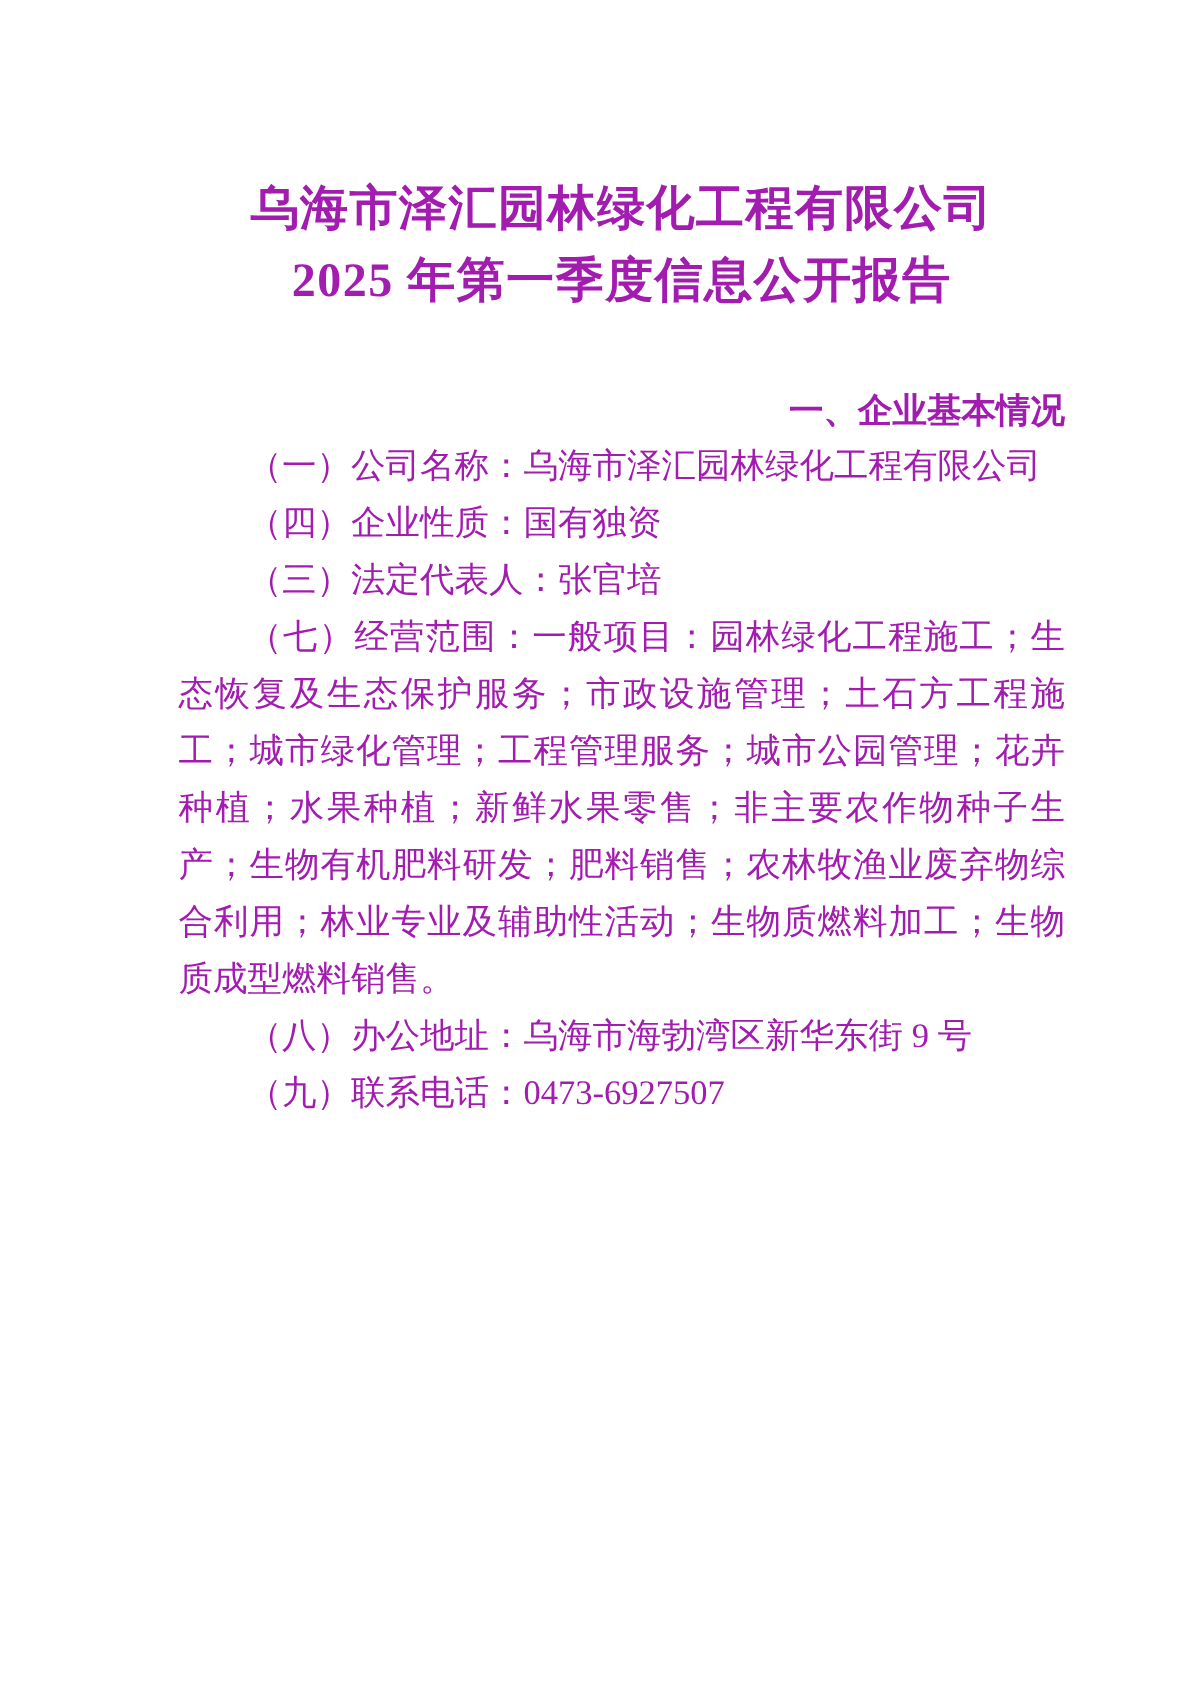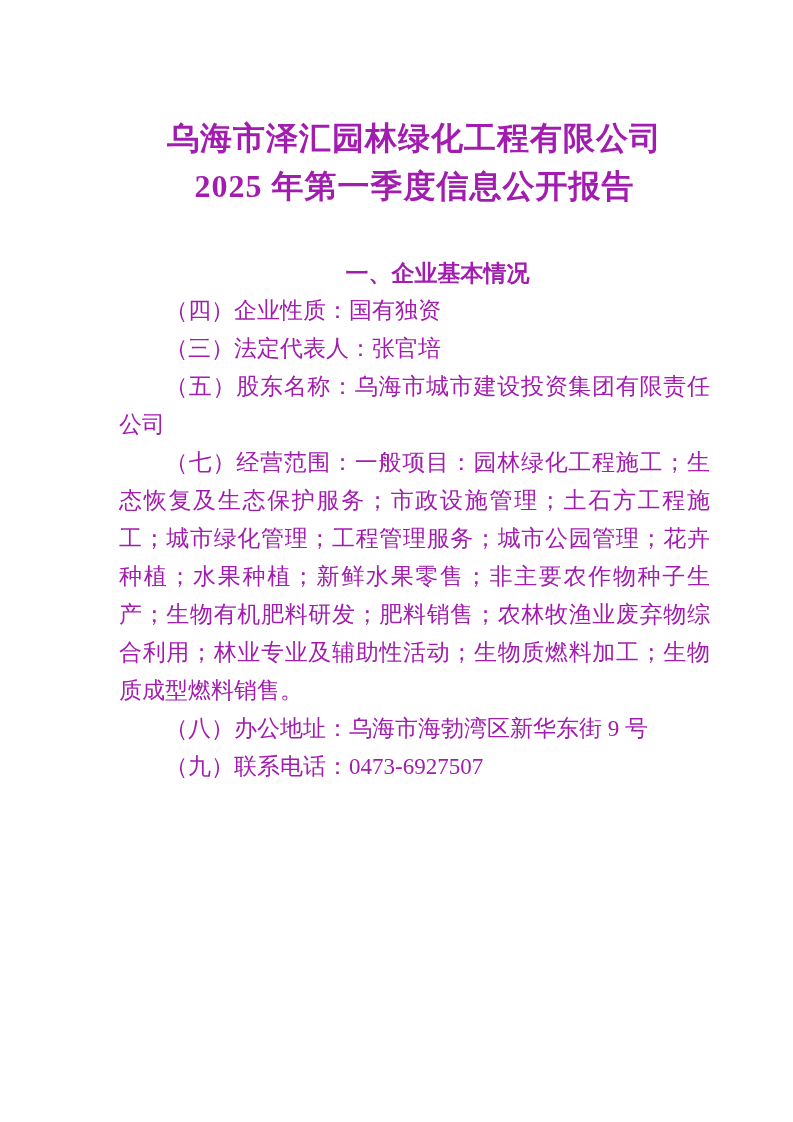--- a/index.html
+++ b/index.html
@@ -35,39 +35,39 @@
     font-size: 23px;
     line-height: 38px;
     text-align: justify;
   }
   .section-heading {
     margin: 0;
     font-size: 23px;
     line-height: 38px;
     font-weight: 700;
     text-indent: 2em;
-    text-align: center;
+    text-align: right;
     font-family: "Liberation Sans", "DejaVu Sans", sans-serif;
   }
   .para {
     margin: 0;
     text-indent: 2em;
   }
 </style>
 </head>
 <body>
 
 <div class="page">
   <h1 class="doc-title">
     <span class="title-line">乌海市泽汇园林绿化工程有限公司</span>
     <span class="title-line">2025 年第一季度信息公开报告</span>
   </h1>
 
   <div class="doc-body">
     <h2 class="section-heading">一、企业基本情况</h2>
+    <p class="para">（一）公司名称：乌海市泽汇园林绿化工程有限公司</p>
     <p class="para">（四）企业性质：国有独资</p>
     <p class="para">（三）法定代表人：张官培</p>
-    <p class="para">（五）股东名称：乌海市城市建设投资集团有限责任公司</p>
     <p class="para">（七）经营范围：一般项目：园林绿化工程施工；生态恢复及生态保护服务；市政设施管理；土石方工程施工；城市绿化管理；工程管理服务；城市公园管理；花卉种植；水果种植；新鲜水果零售；非主要农作物种子生产；生物有机肥料研发；肥料销售；农林牧渔业废弃物综合利用；林业专业及辅助性活动；生物质燃料加工；生物质成型燃料销售。</p>
     <p class="para">（八）办公地址：乌海市海勃湾区新华东街 9 号</p>
     <p class="para">（九）联系电话：0473-6927507</p>
   </div>
 </div>
 
 </body></html>

